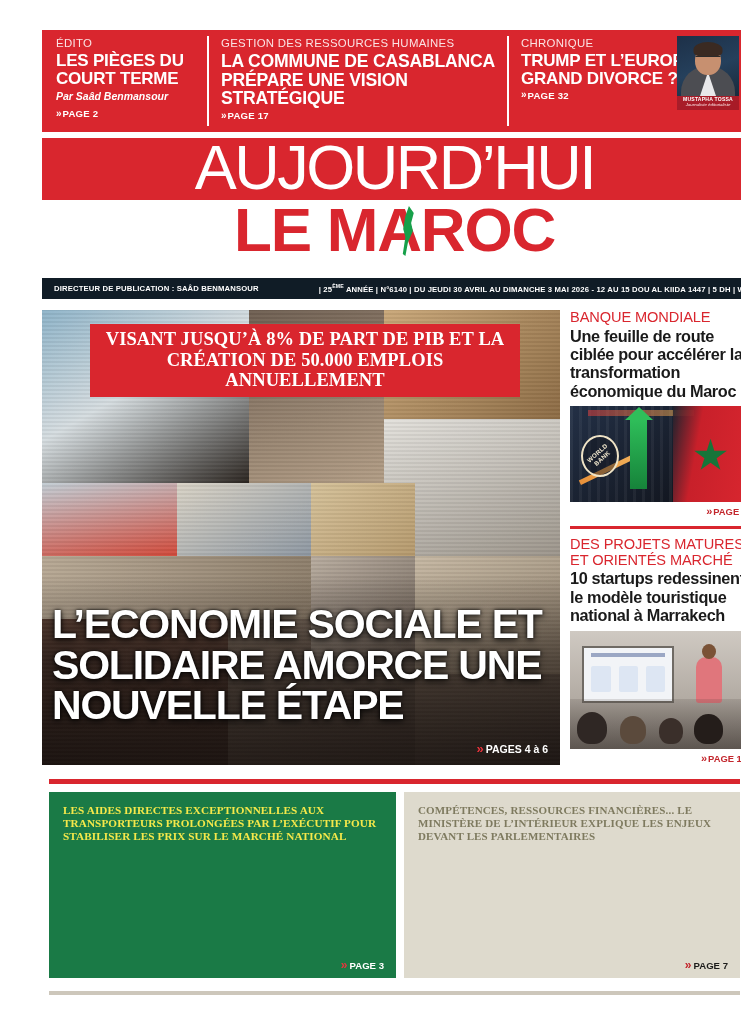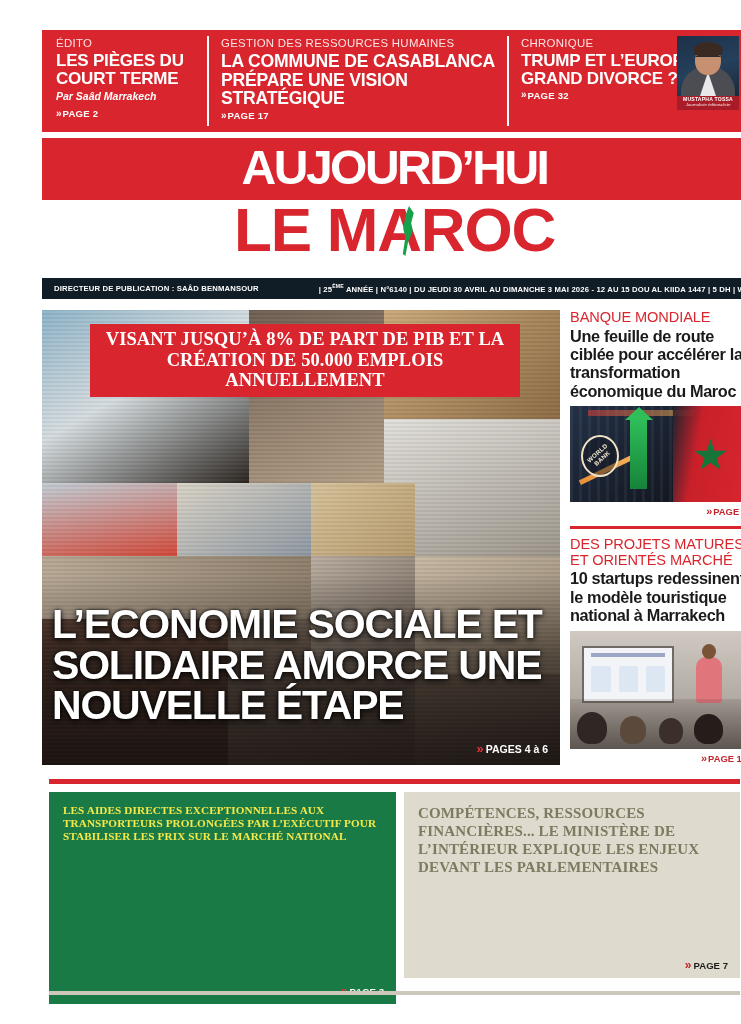--- a/index.html
+++ b/index.html
@@ -98,21 +98,21 @@
   }
 
   
   .masthead { position: absolute; left: 0; top: 138px; width: 741px; height: 130px; }
   .mh-red {
     position: absolute; left: 18px; top: 0; width: 705px; height: 62px;
     background: #d9262e; overflow: hidden;
   }
   .mh-word1 {
     position: absolute; left: 50%; top: 50%; transform: translate(-50%,-52%);
-    color: #ffffff; font-weight: 700; font-size: 48px; line-height: 1;
+    color: #ffffff; font-weight: 400; font-size: 63px; line-height: 1;
     letter-spacing: -2.5px; white-space: nowrap;
     font-family: "Liberation Sans", sans-serif;
   }
   .mh-white {
     position: absolute; left: 18px; top: 62px; width: 705px; height: 62px;
     background: #ffffff; overflow: hidden;
   }
   .mh-word2 {
     position: absolute; left: 50%; top: 48%; transform: translate(-50%,-50%);
     color: #d9262e; font-weight: 800; font-size: 62px; line-height: 1;
@@ -271,21 +271,21 @@
   .sp-h.d { left:70%; width:29px; height:30px; background:#241d1a; }
 
   
   .mid-rule {
     position: absolute; left: 25px; top: 779px; width: 691px; height: 5px;
     background: #d9262e;
   }
 
   
   .bot-green {
-    position: absolute; left: 25px; top: 792px; width: 347px; height: 212px;
+    position: absolute; left: 25px; top: 792px; width: 347px; height: 186px;
     background: #1a7a46; padding: 12px 12px 8px 14px; color: #fff;
   }
   .bot-green-kicker {
     font-family: "Liberation Serif", serif; font-weight: 700;
     color: #f5e84a; font-size: 11.2px; line-height: 1.18; letter-spacing: .1px;
     text-transform: uppercase;
   }
   .bot-green-title {
     margin-top: 7px; font-weight: 800; font-size: 23px; line-height: 1.05;
     letter-spacing: -.6px; text-transform: uppercase; color: #fff;
@@ -297,21 +297,21 @@
   }
   .bot-green .bot-page .chev { color: #e8333c; font-size: 12px; }
   .bot-green .bot-page .lbl { color: #ffffff; }
 
   .bot-grey {
     position: absolute; left: 380px; top: 792px; width: 336px; height: 186px;
     background: #dedacd; padding: 12px 12px 8px 14px;
   }
   .bot-grey-kicker {
     font-family: "Liberation Serif", serif; font-weight: 700;
-    color: #7e7a5f; font-size: 15px; line-height: 1.2; letter-spacing: .15px;
+    color: #7e7a5f; font-size: 11px; line-height: 1.2; letter-spacing: .15px;
     text-transform: uppercase;
   }
   .bot-grey-title {
     margin-top: 7px; font-weight: 800; font-size: 23.5px; line-height: 1.05;
     letter-spacing: -.6px; text-transform: uppercase; color: #1d1d1b;
   }
   .bot-grey-title .hl { color: #8a8453; }
   .bot-grey .bot-page .chev { color: #c3262c; font-size: 12px; }
   .bot-grey .bot-page .lbl { color: #1d1d1b; }
 
@@ -323,21 +323,21 @@
 </head>
 <body>
 
 <div class="page">
 
   <div class="teaser-band">
 
     <div class="teaser t-edito">
       <div class="kicker">ÉDITO</div>
       <div class="t-title">LES PIÈGES DU COURT TERME</div>
-      <div class="byline">Par Saâd Marrakech</div>
+      <div class="byline">Par Saâd Benmansour</div>
       <div class="pagelink">
         <span class="chev">»</span>
         <span>PAGE 2</span>
       </div>
     </div>
 
     <div class="teaser t-grh">
       <div class="kicker">GESTION DES RESSOURCES HUMAINES</div>
       <div class="t-title">LA COMMUNE DE CASABLANCA PRÉPARE UNE  VISION STRATÉGIQUE</div>
       <div class="pagelink">

